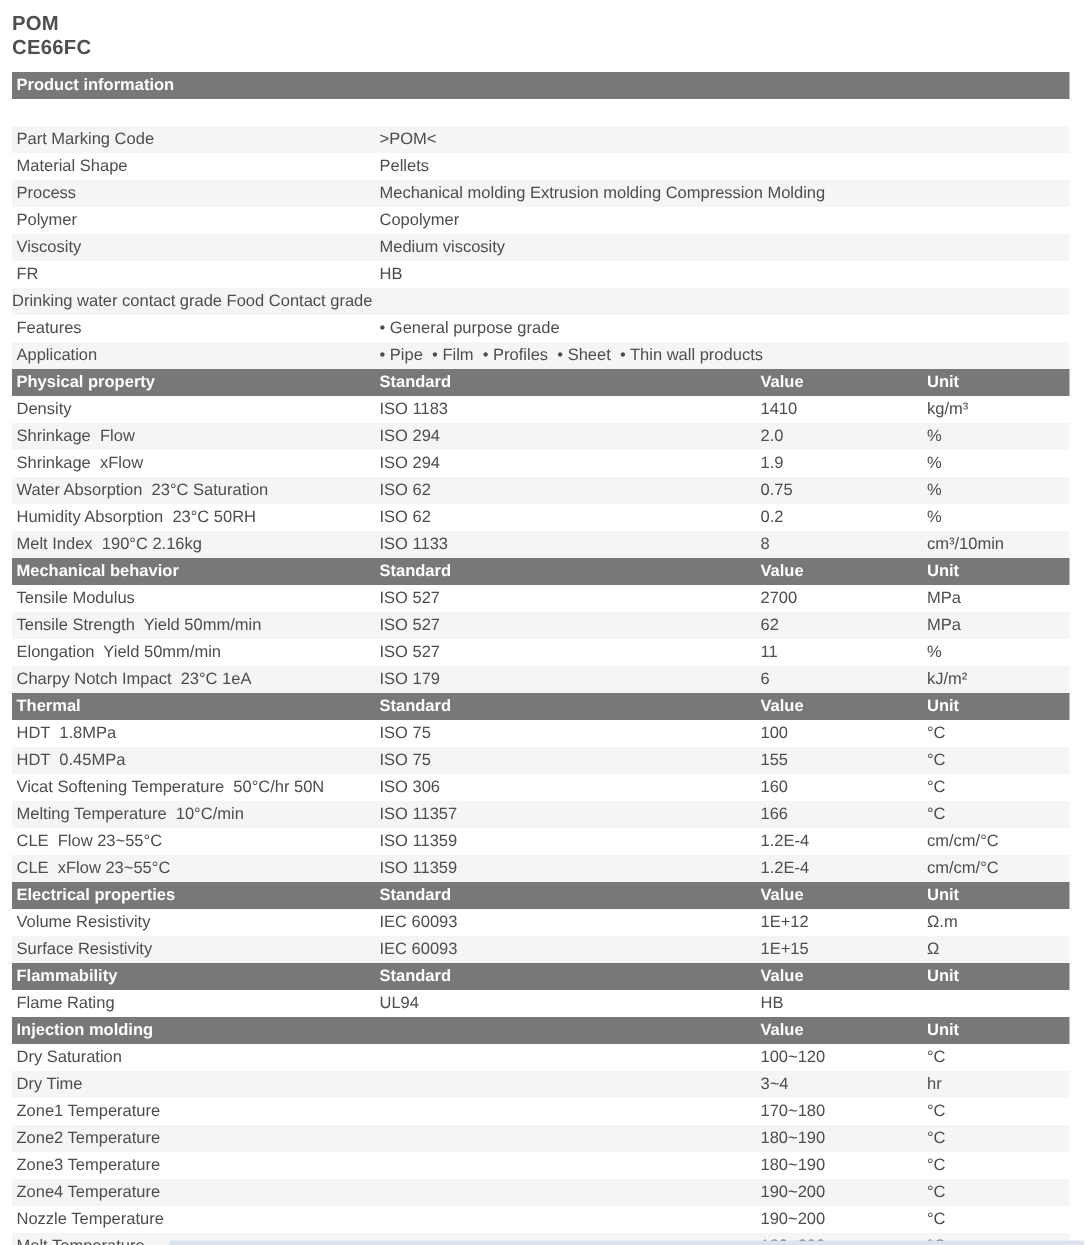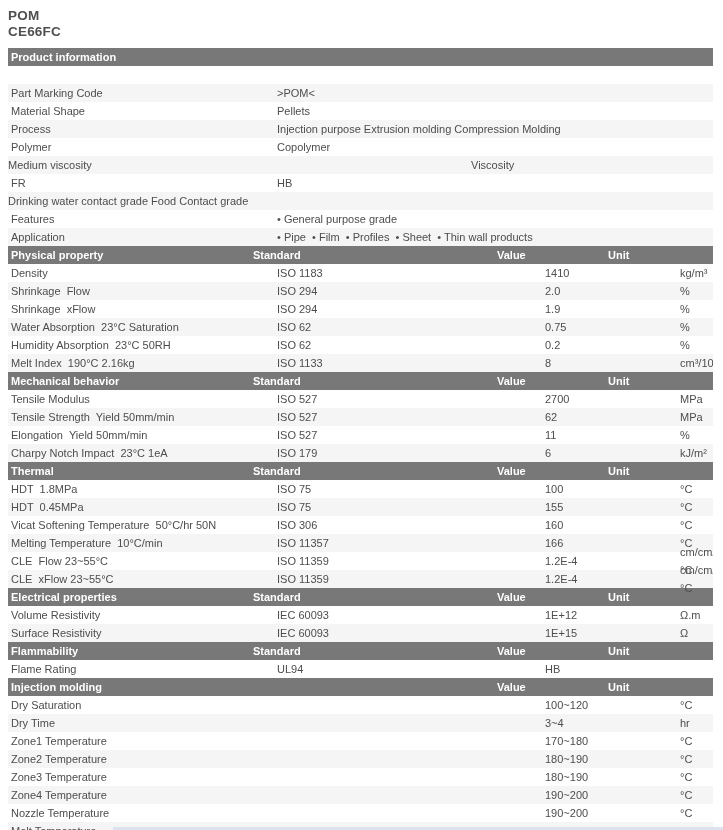--- a/index.html
+++ b/index.html
@@ -44,31 +44,30 @@
     font-size:11px;
   }
   .gap-row{height:18px;background:#ffffff;}
   .row{
     height:18px;
     display:flex;
     align-items:center;
     font-size:11px;
     color:var(--text);
     background:#ffffff;
-    gap:24px;
   }
   .row.alt{background:var(--stripe);}
   .cell{
     white-space:pre-wrap;
     overflow:hidden;
     line-height:18px;
   }
   .col-prop{width:245px;padding-left:3px;}
   .col-std{width:244px;}
-  .col-val{width:111px;}
+  .col-val{width:111px;margin-left:10px;}
   .col-unit{flex:1;}
   .col-rest{flex:1;}
   .bottom-strip{
     position:absolute;
     left:113px;
     right:0;
     bottom:0;
     height:3px;
     background:var(--strip-blue);
   }
@@ -91,29 +90,29 @@
         <div class="row alt">
           <div class="cell col-prop">Part Marking Code</div>
           <div class="cell col-rest">&gt;POM&lt;</div>
         </div>
         <div class="row">
           <div class="cell col-prop">Material Shape</div>
           <div class="cell col-rest">Pellets</div>
         </div>
         <div class="row alt">
           <div class="cell col-prop">Process</div>
-          <div class="cell col-rest">Injection purpose Extrusion molding Compression Molding</div>
+          <div class="cell col-rest">Mechanical molding Extrusion molding Compression Molding</div>
         </div>
         <div class="row">
           <div class="cell col-prop">Polymer</div>
           <div class="cell col-rest">Copolymer</div>
         </div>
         <div class="row alt">
+          <div class="cell col-prop">Viscosity</div>
           <div class="cell col-rest">Medium viscosity</div>
-          <div class="cell col-prop">Viscosity</div>
         </div>
         <div class="row">
           <div class="cell col-prop">FR</div>
           <div class="cell col-rest">HB</div>
         </div>
         <div class="row alt">
           <div class="cell col-rest">Drinking water contact grade Food Contact grade</div>
         </div>
         <div class="row">
           <div class="cell col-prop">Features</div>

